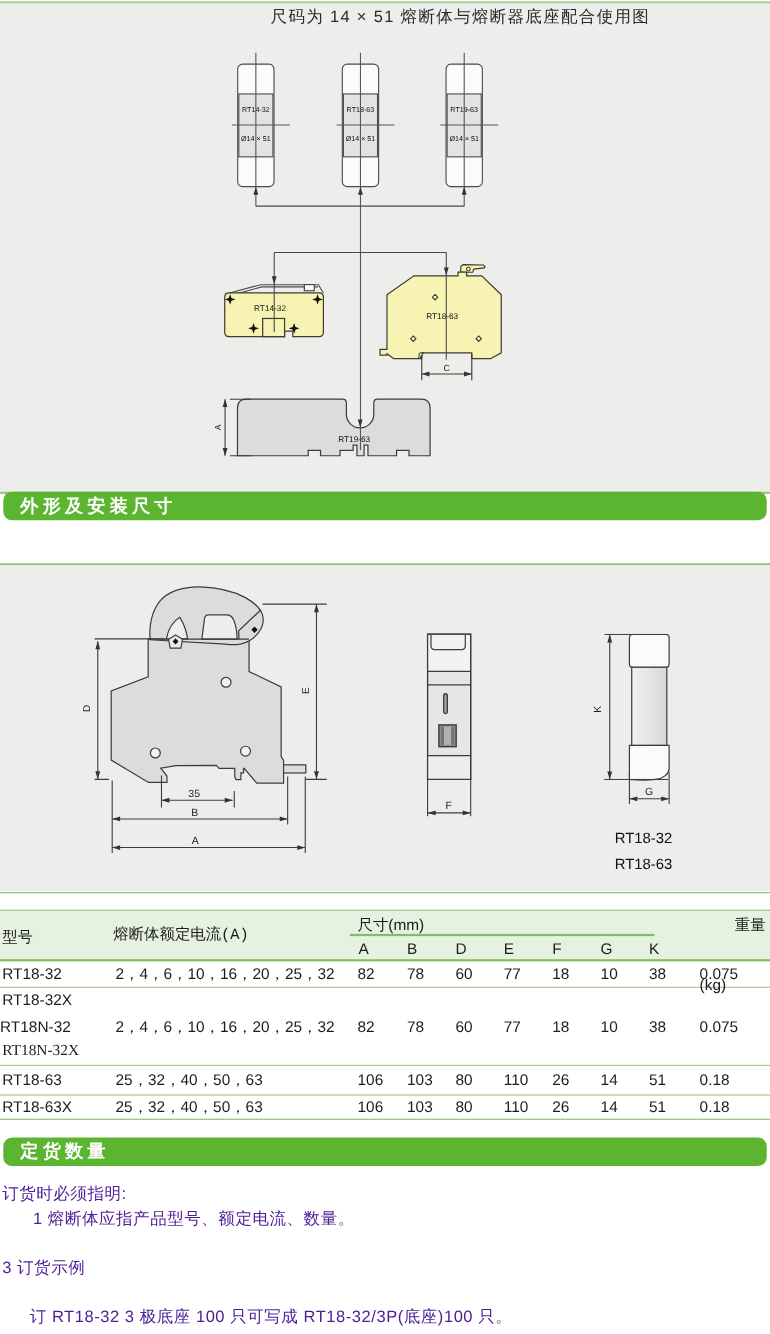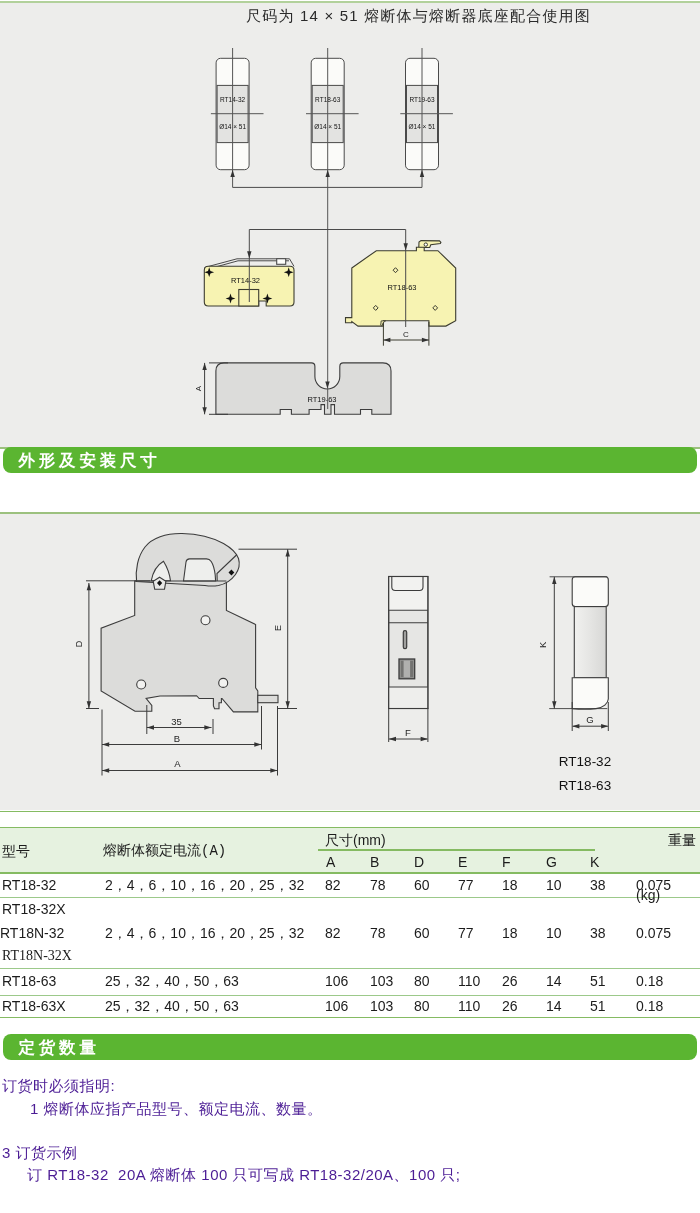--- a/index.html
+++ b/index.html
@@ -368,14 +368,14 @@
   <div class="tcell" style="left:502px;top:997.5px;">26</div>
   <div class="tcell" style="left:546px;top:997.5px;">14</div>
   <div class="tcell" style="left:590px;top:997.5px;">51</div>
   <div class="tcell" style="left:636px;top:997.5px;">0.18</div>
 
   <div class="banner" style="top:1034px;">定货数量</div>
 
   <div class="otext" style="left:2px;top:1077px;">订货时必须指明:</div>
   <div class="otext" style="left:2px;top:1099.5px;margin-left:28px;">1 熔断体应指产品型号、额定电流、数量。</div>
   <div class="otext" style="left:2px;top:1143.5px;">3 订货示例</div>
-  <div class="otext" style="left:27px;top:1166px;">订 RT18-32  20A 熔断体 100 只可写成 RT18-32/20A、100 只;</div>
+  <div class="otext" style="left:27px;top:1188.5px;">订 RT18-32 3 极底座 100 只可写成 RT18-32/3P(底座)100 只。</div>
 </div>
 
 </body></html>

